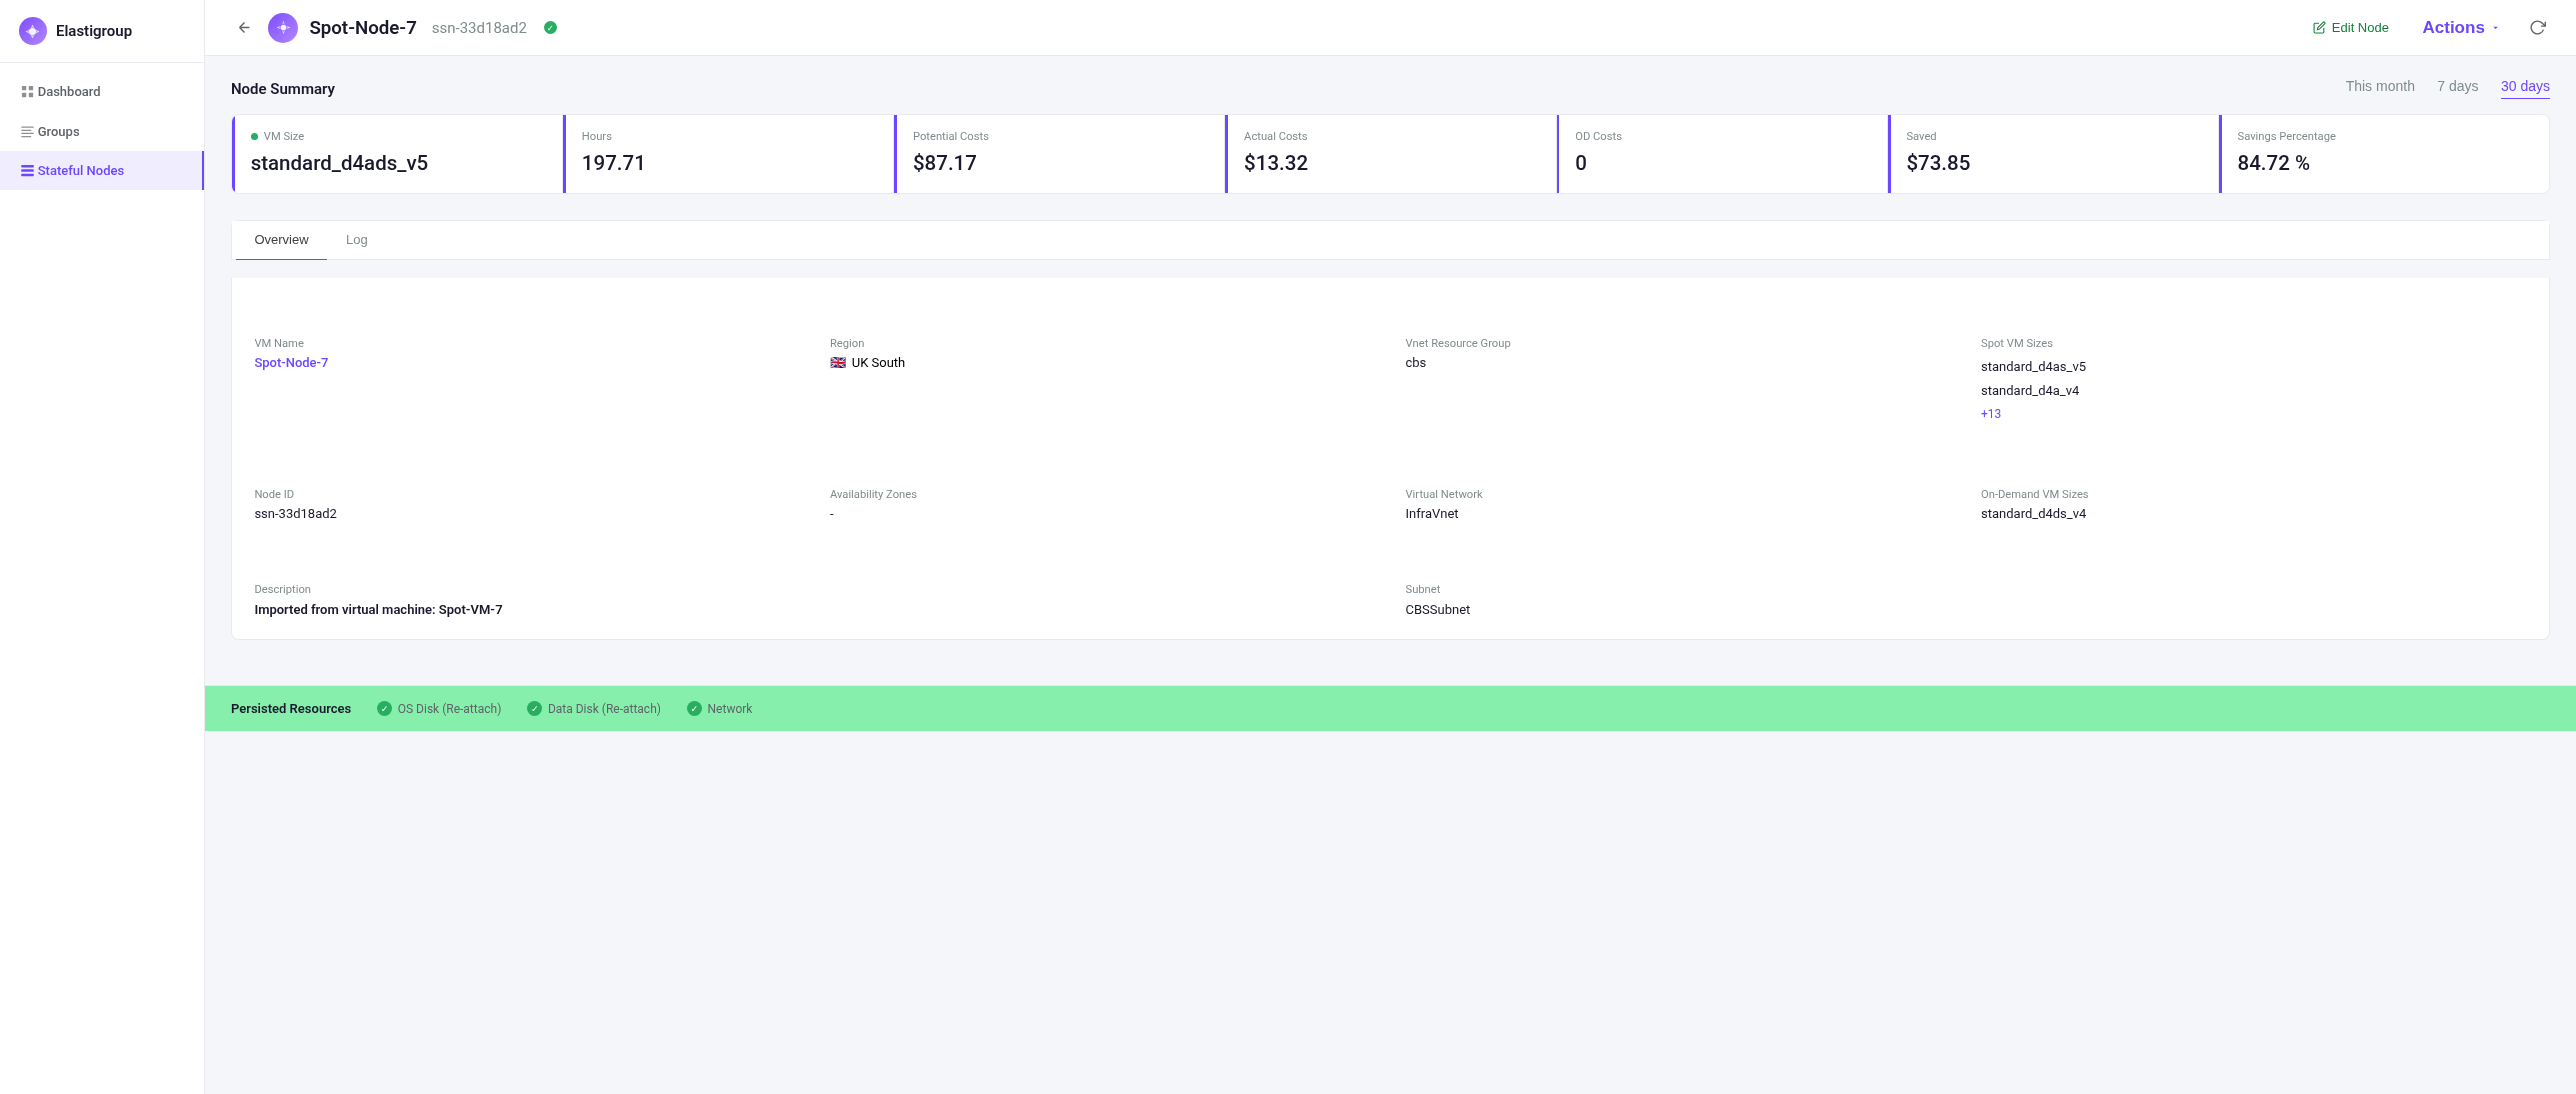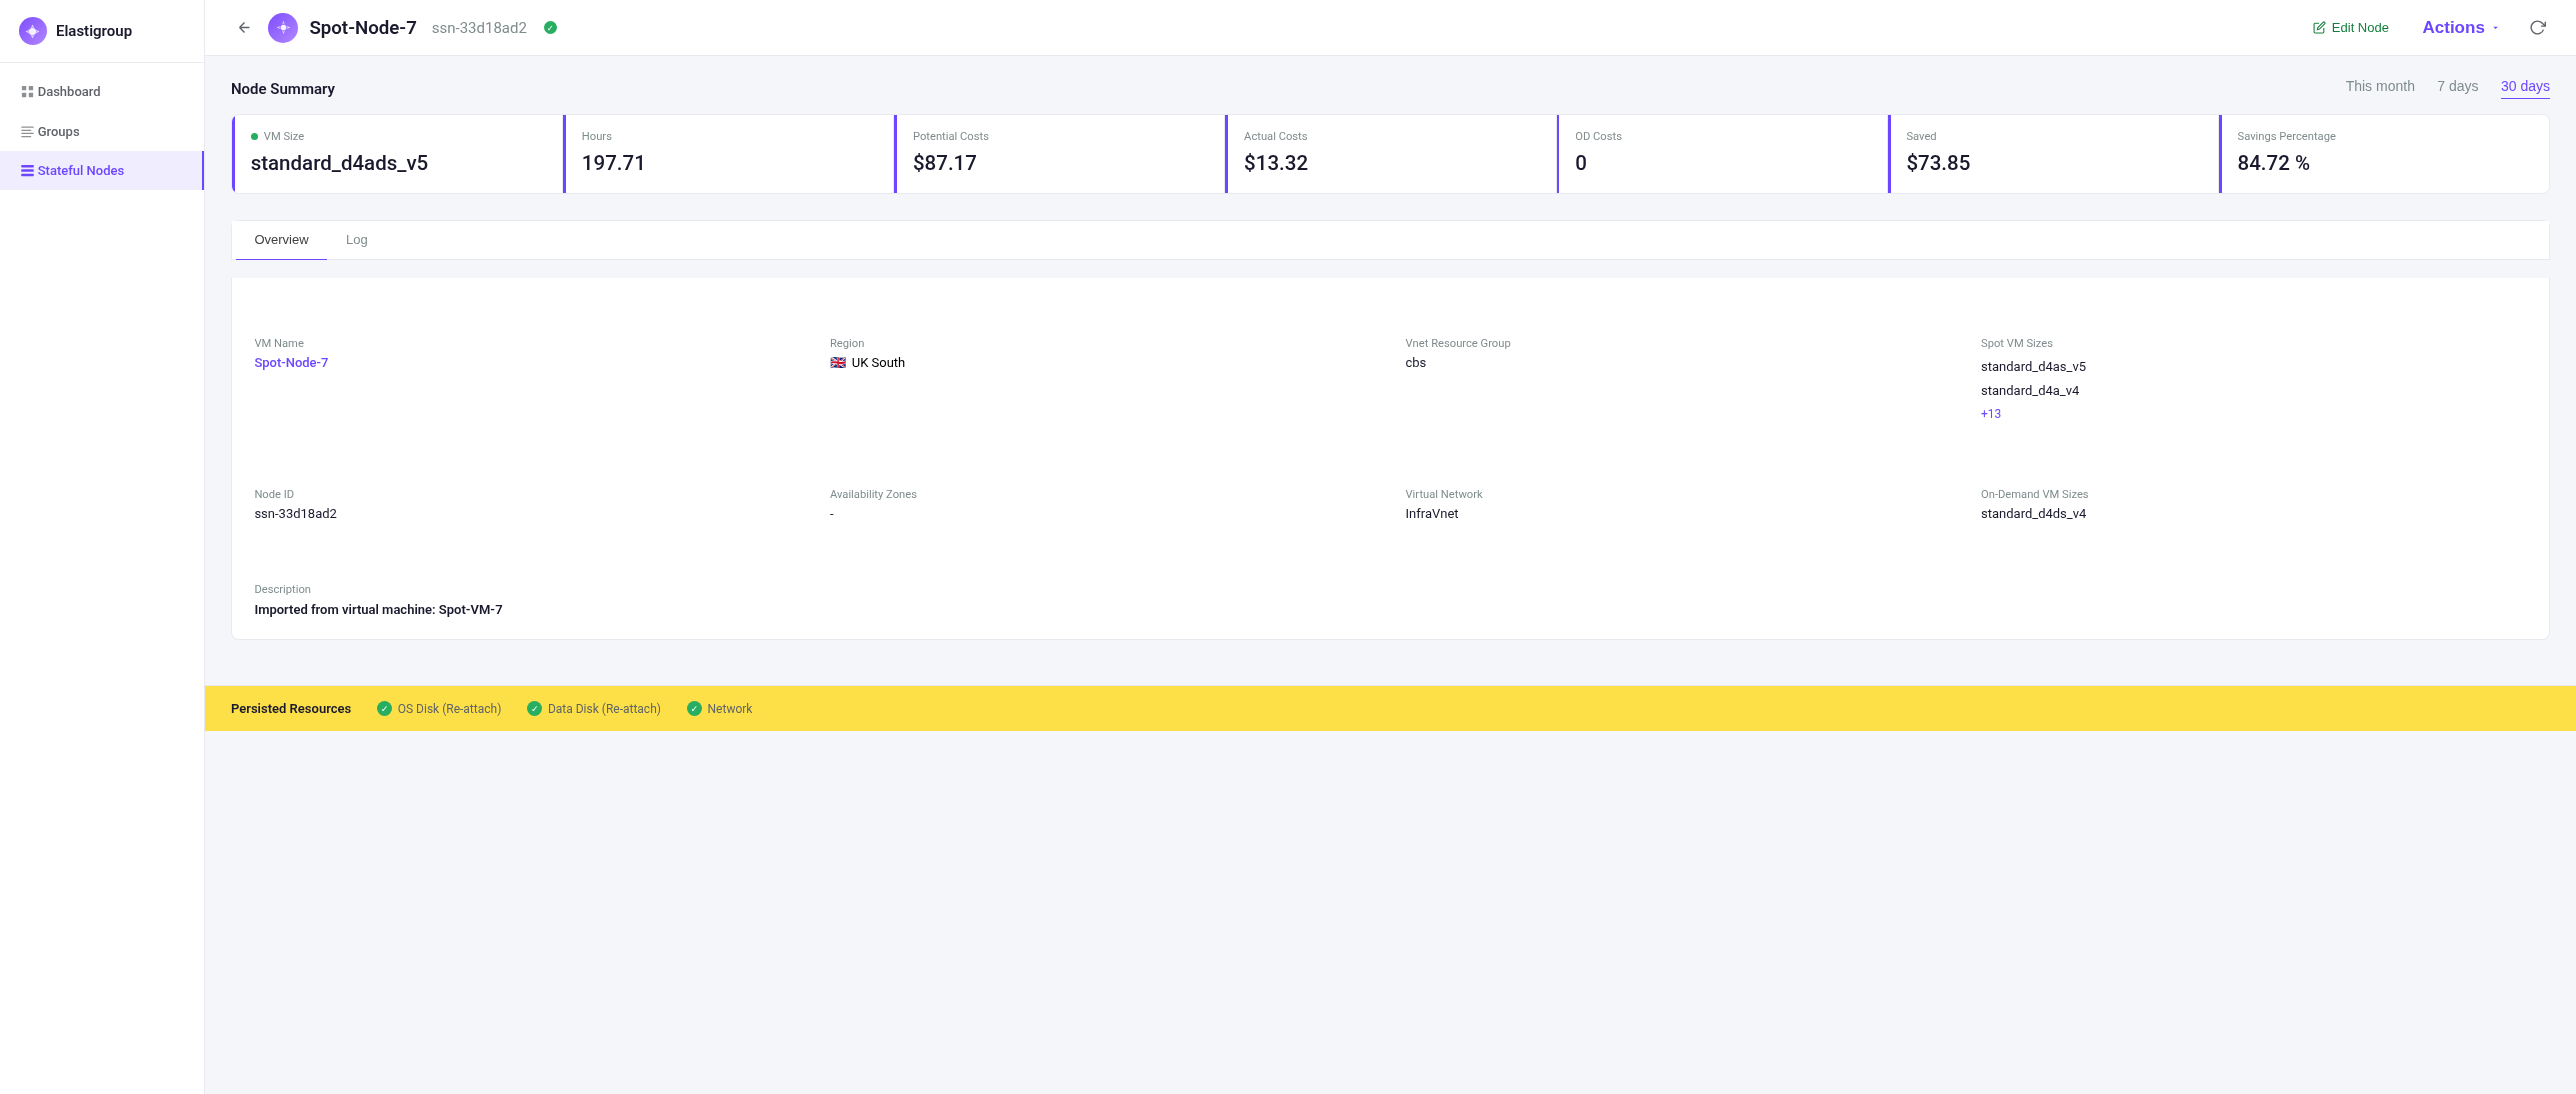--- a/index.html
+++ b/index.html
@@ -201,21 +201,21 @@
 
     
     .vm-sizes-list { font-size: 13px; color: #1a1a2e; line-height: 1.8; }
     .vm-sizes-more { color: #6c47ff; cursor: pointer; font-size: 12px; }
 
     
     .region-value { display: flex; align-items: center; gap: 5.6px; font-size: 13px; }
 
     
     .persisted-section {
-      background: #fde047;
+      background: #86efac;
       border-top: 0.9px solid #e8eaf0;
       padding: 15px 26px;
       display: flex;
       align-items: center;
       gap: 26px;
     }
     .persisted-title { font-size: 13px; font-weight: 600; color: #1a1a2e; }
     .persisted-item { display: flex; align-items: center; gap: 5.6px; font-size: 12px; color: #5f6368; }
     .check-circle { width: 15px; height: 15px; background: #27ae60; border-radius: 50%; display: flex; align-items: center; justify-content: center; color: white; font-size: 9.3px; flex-shrink: 0; }
   </style>
@@ -425,20 +425,24 @@
           <div class="detail-value">standard_d4ds_v4</div>
         </div>
 
         <div class="detail-item">
           <div class="detail-label">Description</div>
           <div class="detail-value bold">Imported from virtual machine: Spot-VM-7</div>
         </div>
 
         <div class="detail-item"></div>
 
+        <div class="detail-item">
+          <div class="detail-label">Subnet</div>
+          <div class="detail-value">CBSSubnet</div>
+        </div>
 
         <div class="detail-item"></div>
 
       </div>
     </div>
 
   </div>
 
   <div class="persisted-section">
     <span class="persisted-title">Persisted Resources</span>

